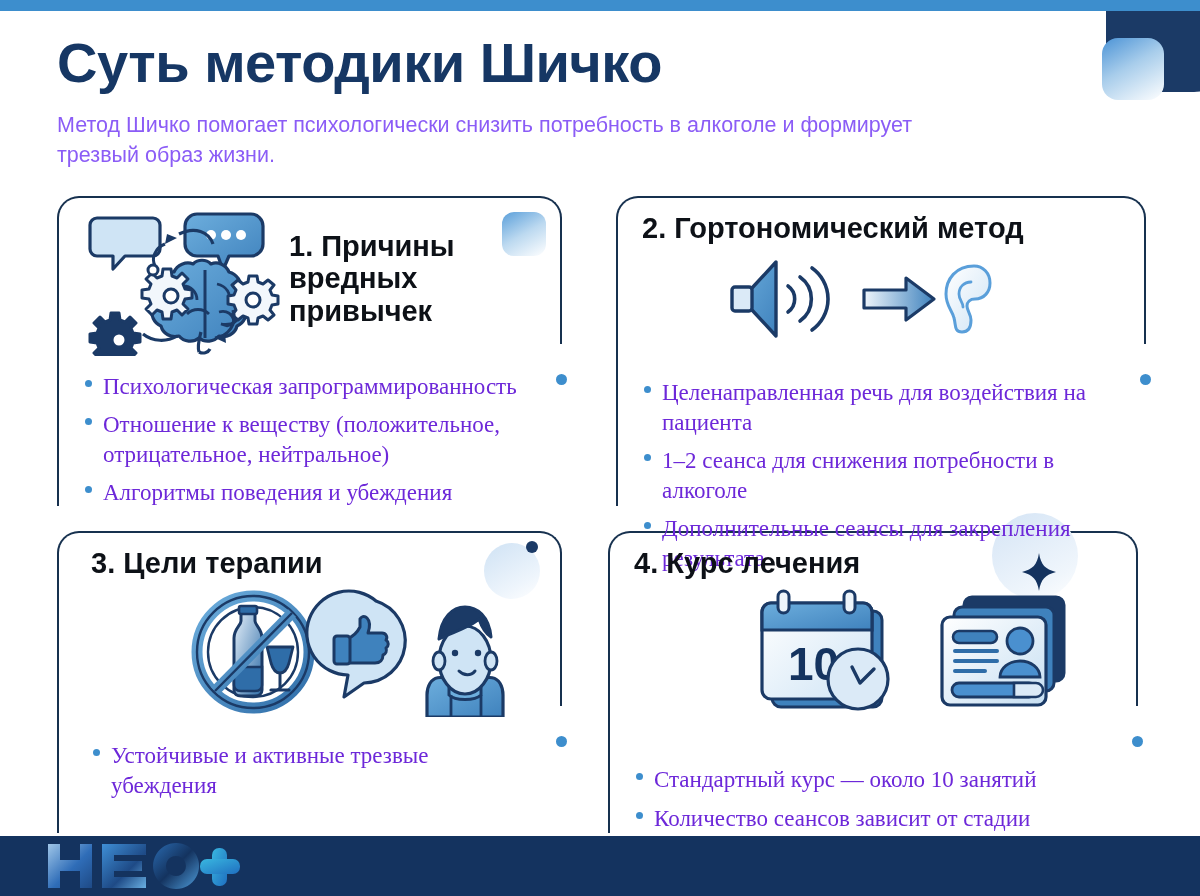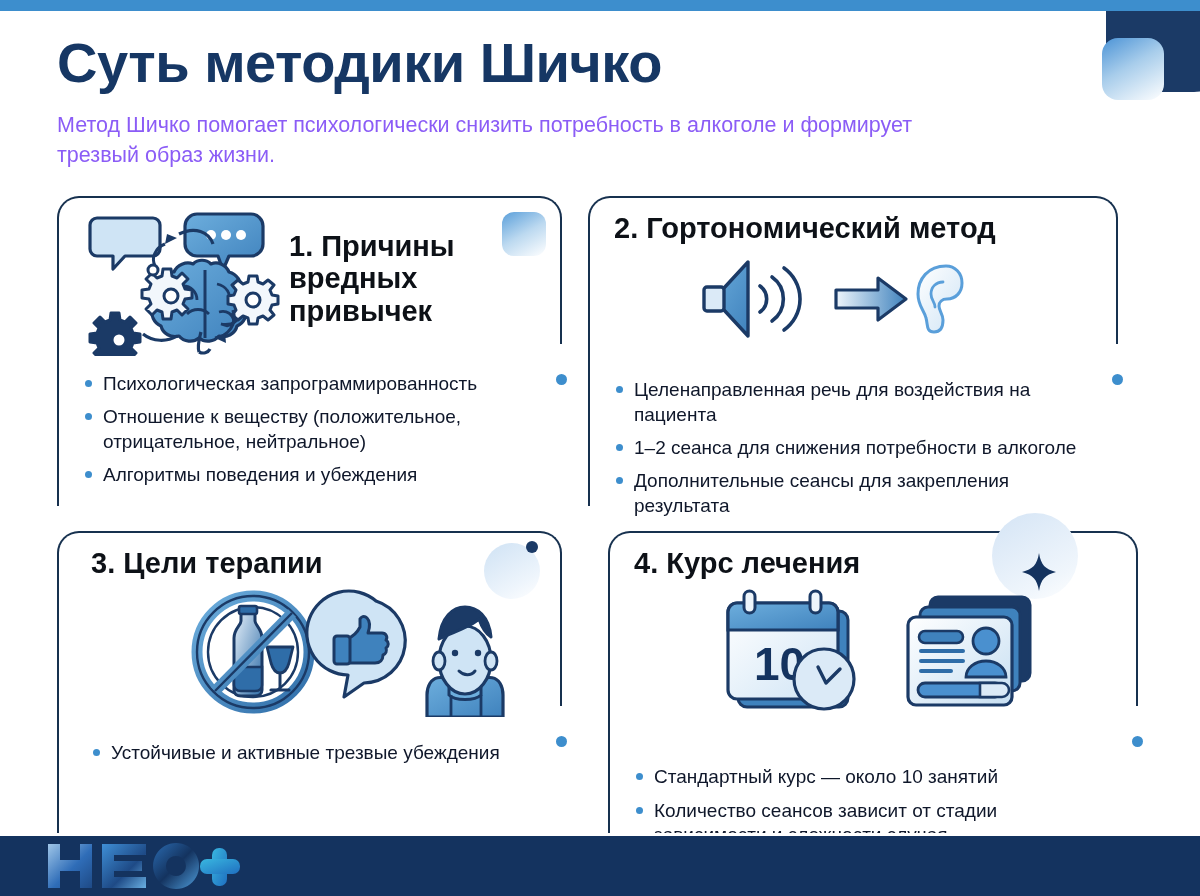--- a/index.html
+++ b/index.html
@@ -68,21 +68,21 @@
     left: 0; top: 196px;
     width: 1200px; height: 640px;
   }
 
   .card {
     position: absolute;
     background: #fff;
   }
 
   .card.c1 { left: 57px;  top: 0;   width: 505px; height: 310px; }
-  .card.c2 { left: 588px; top: 0;   width: 530px; height: 310px; }
+  .card.c2 { left: 616px; top: 0;   width: 530px; height: 310px; }
   .card.c3 { left: 57px;  top: 335px; width: 505px; height: 305px; padding-left: 8px; }
   .card.c4 { left: 608px; top: 335px; width: 530px; height: 305px; }
 
   
   .card-frame {
     position: absolute;
     left: 0; top: 0; right: 0;
     height: 100%;
     border: 2.5px solid #17314f;
     border-bottom: none;
@@ -148,31 +148,32 @@
   }
 
   
   .c1 .topline { display: flex; align-items: flex-start; padding-top: 10px; }
   .c1 .topline .icon { flex: 0 0 auto; margin-right: 6px; }
   .c1 .topline .card-title { padding-top: 24px; max-width: 240px; }
 
   .c2 .card-inner, .c3 .card-inner, .c4 .card-inner { padding-top: 16px; }
   .c2 .icon-row { display: flex; justify-content: flex-start; padding-left: 84px; margin-top: 10px; }
   .c3 .icon-row { display: flex; justify-content: flex-start; padding-left: 100px; margin-top: 8px; }
-  .c4 .icon-row { display: flex; justify-content: flex-start; padding-left: 80px; margin-top: 8px; }
+  .c4 .icon-row { display: flex; justify-content: center; padding-left: 80px; margin-top: 8px; }
 
   
   .bullets { list-style: none; margin-top: 14px; }
   .bullets li {
     position: relative;
     padding-left: 20px;
-    font-size: 19px;
+    font-size: 23px;
     line-height: 1.28;
-    color: #0f172a;
+    color: #6d28d9;
     margin-bottom: 9px;
+    font-family: Liberation Serif, serif;
   }
   .bullets li::before {
     content: "";
     position: absolute;
     left: 2px; top: 8px;
     width: 7px; height: 7px;
     border-radius: 50%;
     background: #3d8ecd;
   }
   .c1 .bullets { margin-top: 12px; }

